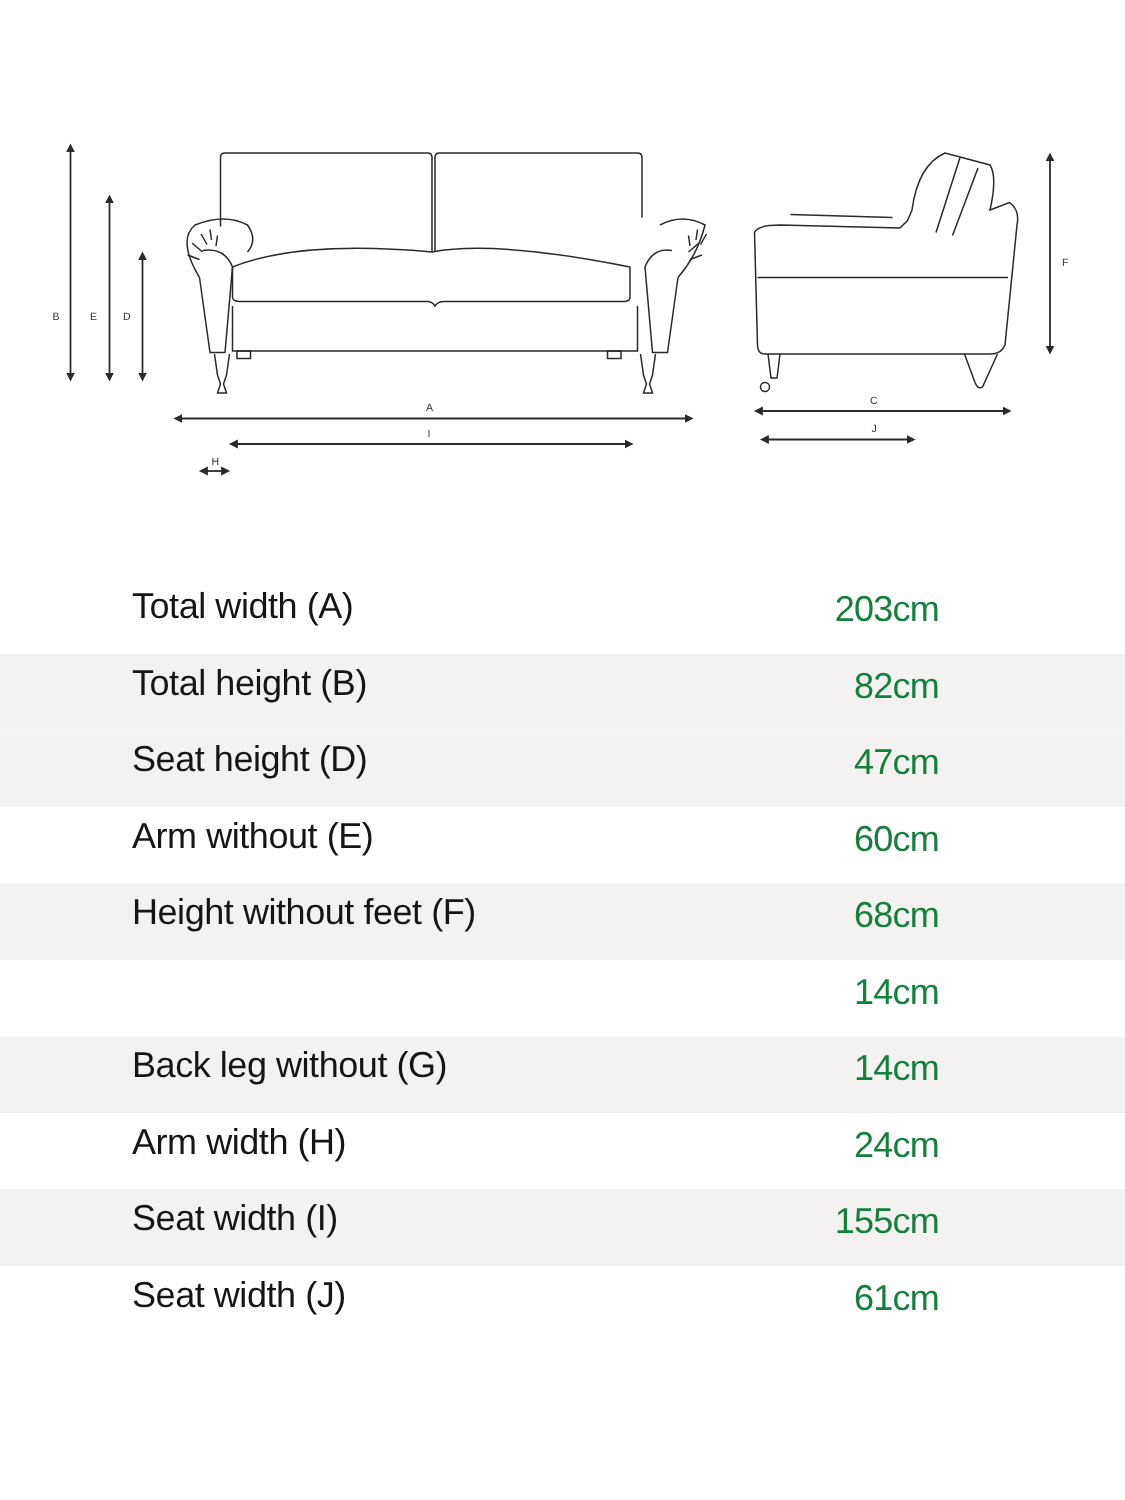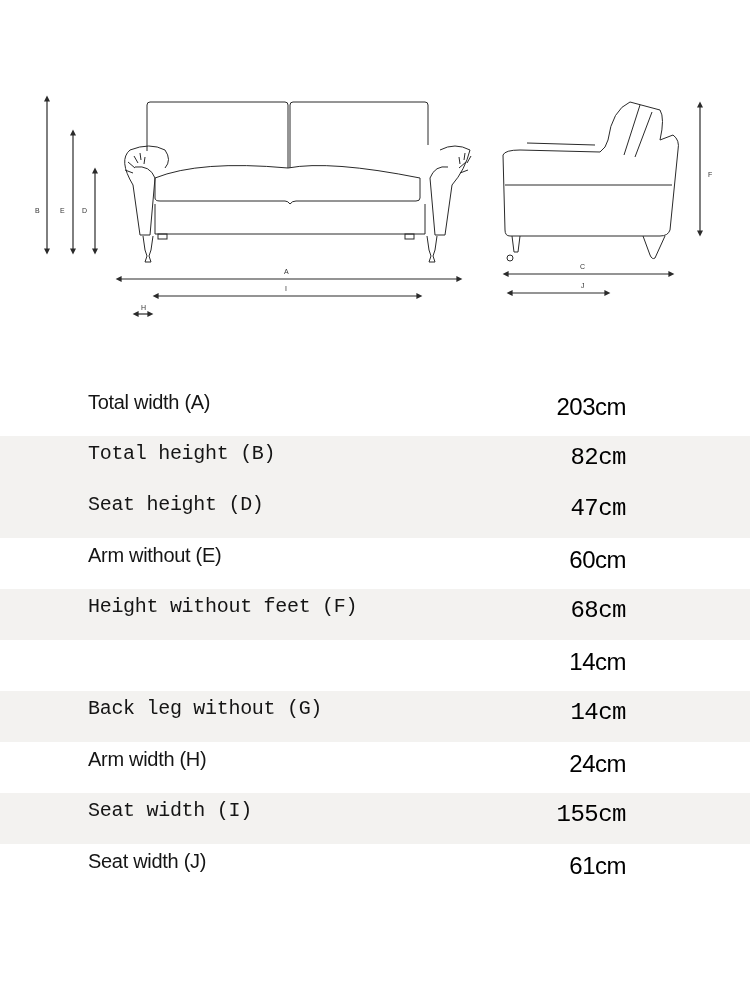--- a/index.html
+++ b/index.html
@@ -3,23 +3,23 @@
 <meta charset="utf-8">
 <style>
   html, body { margin:0; padding:0; background:#ffffff; }
   body { width:750px; height:1000px; position:relative; overflow:hidden;
          font-family:"Liberation Sans", "DejaVu Sans", sans-serif; color:#1a1a1a; }
   .diagram { position:absolute; left:0; top:0; width:750px; height:340px; }
   .diagram svg { position:absolute; left:0; top:0; }
   .dimlabel { font-family:"Liberation Sans", sans-serif; font-size:7px; fill:#333; }
   .table { position:absolute; left:0; top:385px; width:750px; }
   .row { position:relative; height:51px; width:750px; }
-  .row.striped { background:#f3f2f0;font-family:Liberation Mono, monospace; }
-  .row .label { position:absolute; left:88px; top:6px; font-size:20px; letter-spacing:-0.3px; color:#151515; }
-  .row .value { position:absolute; right:124px; top:8px; font-size:24px; letter-spacing:-0.5px; color:#000000; text-align:left; }
+  .row.striped { background:#f3f2f0; }
+  .row .label { position:absolute; left:88px; top:6px; font-size:24px; letter-spacing:-0.3px; color:#151515; }
+  .row .value { position:absolute; right:124px; top:8px; font-size:24px; letter-spacing:-0.5px; color:#15803d; text-align:left; }
 </style>
 </head>
 <body>
 
 <div class="diagram">
   <svg width="750" height="340" viewBox="0 0 750 340">
     <defs>
       <marker id="arr" markerWidth="6" markerHeight="6" refX="3" refY="3" orient="auto-start-reverse">
         <path d="M0,0.5 L5,3 L0,5.5 z" fill="#2a2a2a"></path>
       </marker>

